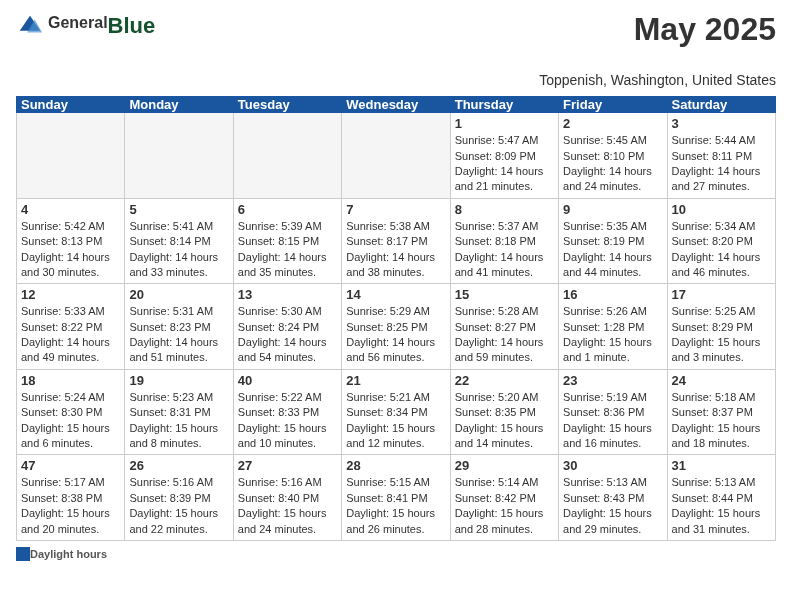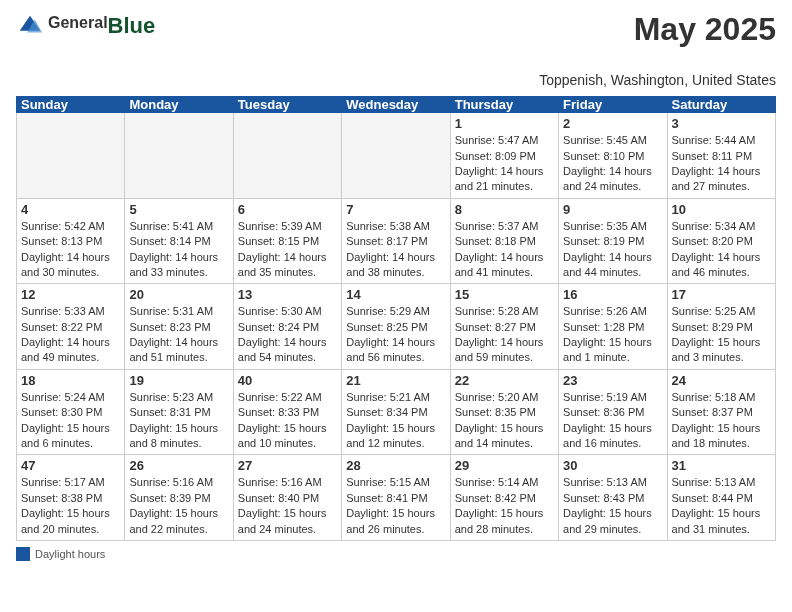--- a/index.html
+++ b/index.html
@@ -103,21 +103,21 @@
     .footer {
       margin-top: 6px;
       font-size: 11px;
       color: #555;
       display: flex;
       gap: 20px;
     }
     .footer-item {
       display: flex;
       align-items: center;
-      gap: 5px;
+      font-weight: bold;
     }
     .footer-swatch {
       width: 14px;
       height: 14px;
       background: #1a56a0;
       display: inline-block;
     }
   </style>
 </head>
 <body>

